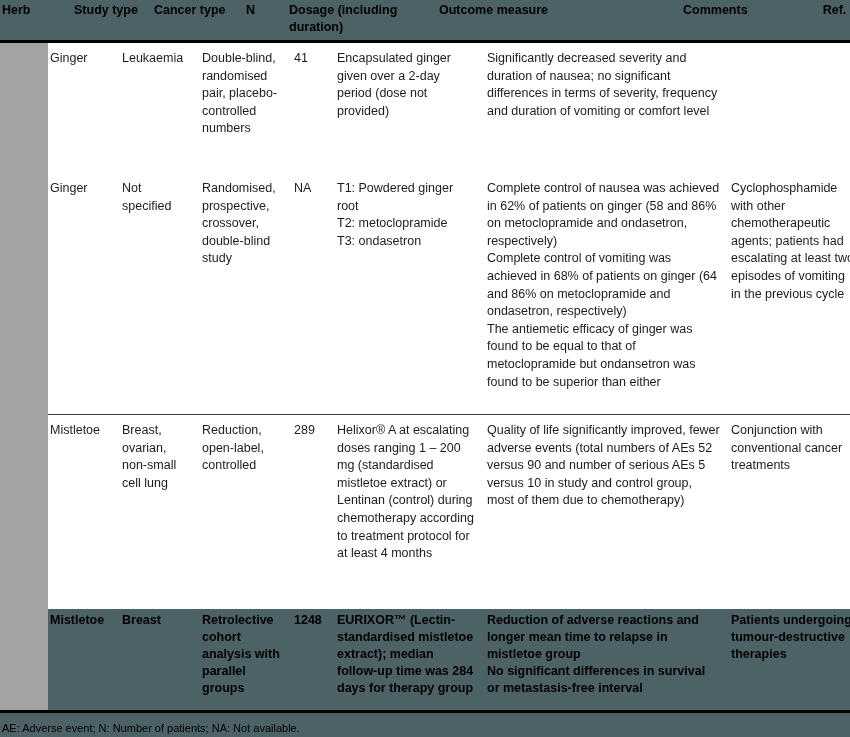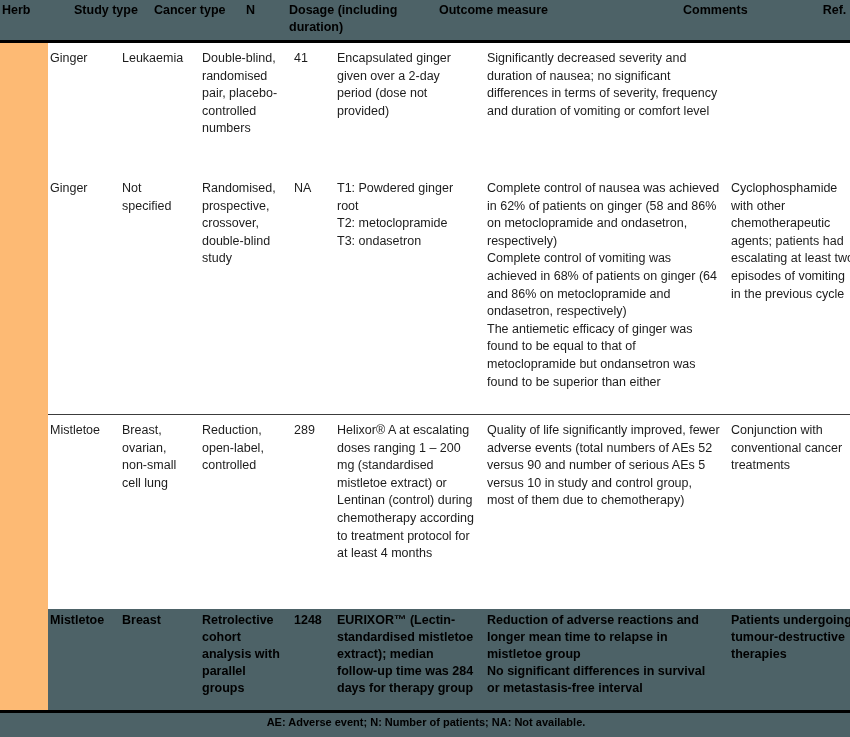--- a/index.html
+++ b/index.html
@@ -1,19 +1,19 @@
 <!DOCTYPE html>
 <html><head>
 <meta charset="utf-8">
 <style>
   html, body { margin: 0; padding: 0; background: #fff; }
   * { box-sizing: border-box; }
   #page {
     width: 850px; height: 737px;
-    background: #fdba74;
+    background: #a3a3a3;
     font-family: "Liberation Sans", sans-serif;
     color: #1c1c1c;
     overflow: hidden;
     display: flex; flex-direction: column;
   }
   .grid-row {
     display: grid;
     grid-template-columns: 72px 80px 92px 43px 150px 244px 137px 32px;
     width: 850px;
   }
@@ -48,24 +48,23 @@
     font-weight: bold;
     color: #000;
   }
   #row-3 .cell { padding-top: 3px; line-height: 17px; }
   
   #footnote {
     flex: 1;
     background: #4d6267;
     border-top: 3px solid #000;
     font-size: 11px;
-    font-weight: bold;
+    font-weight: normal;
     color: #000;
-    padding: 3px 0 0 2px;
-    text-align: center;
+    padding: 9px 0 0 2px;
   }
 </style>
 </head>
 <body>
 
 <div id="page">
 
   <div id="thead" class="grid-row">
     <div class="cell">Herb</div>
     <div class="cell">Study type</div>

